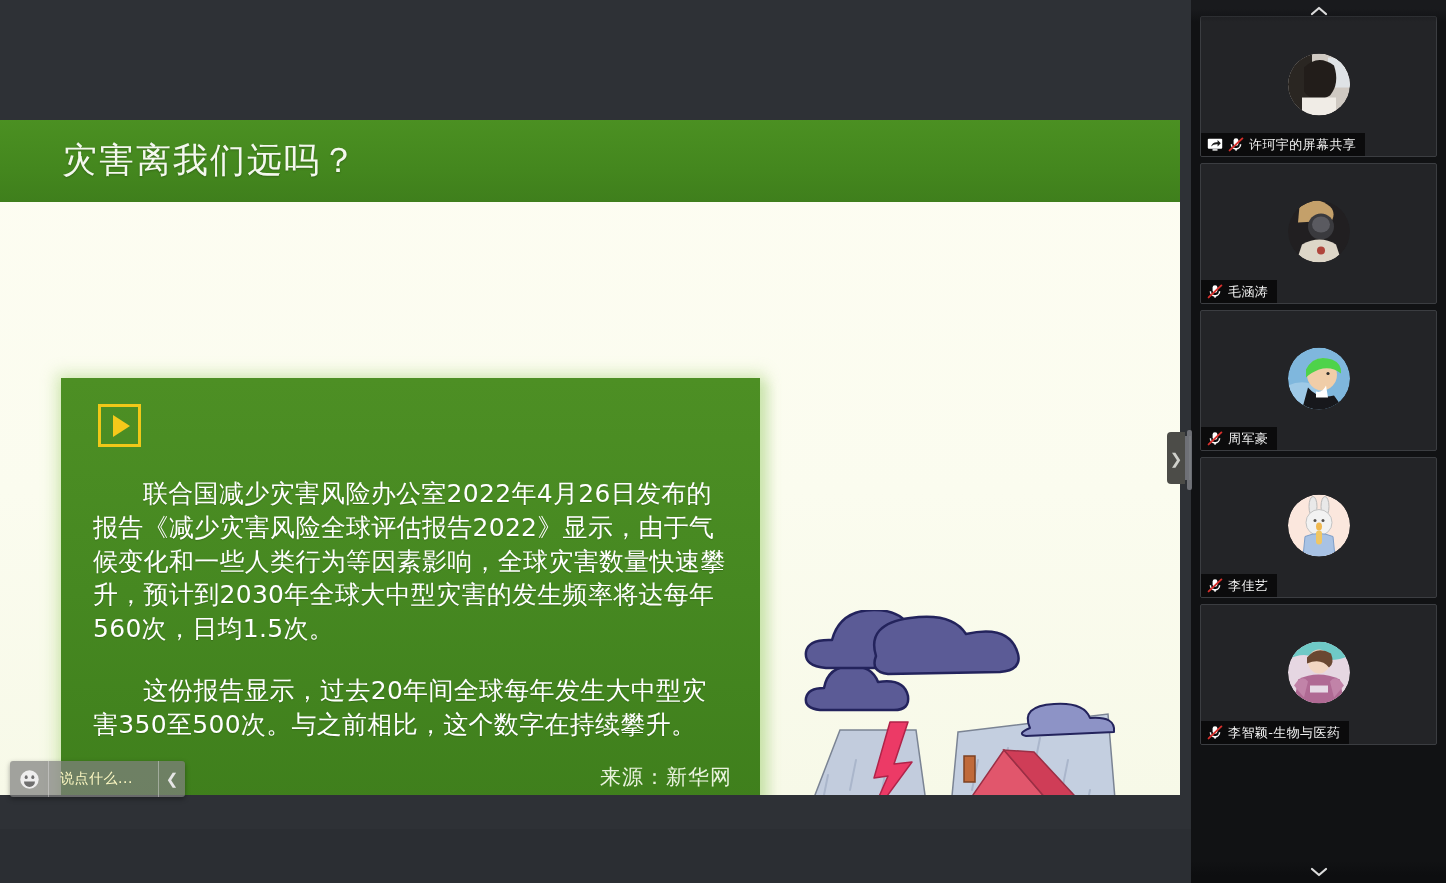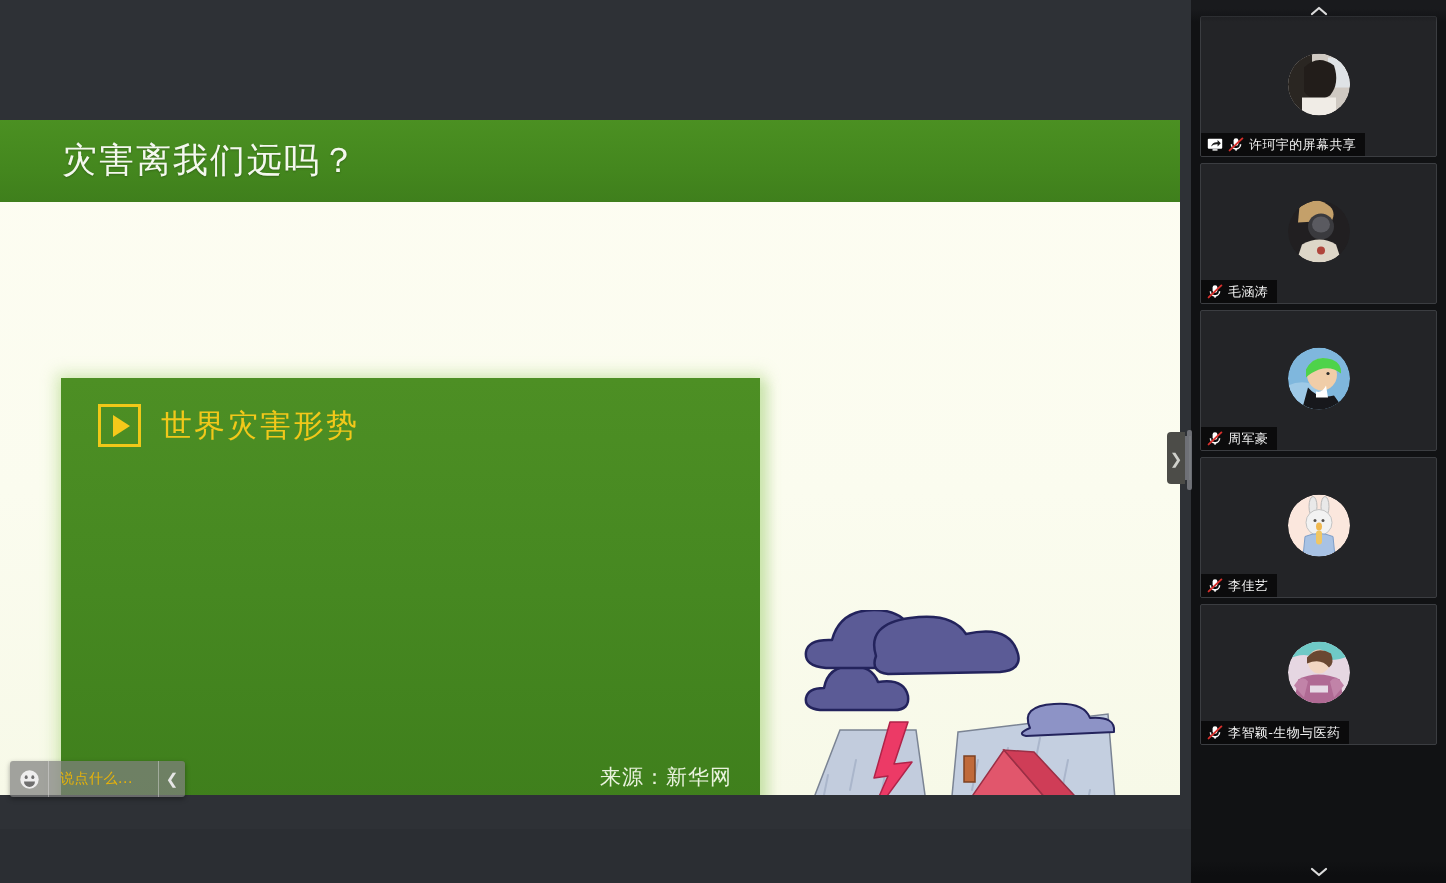--- a/index.html
+++ b/index.html
@@ -103,21 +103,21 @@
     background:rgba(128,128,128,.72);
     border-radius:3px;overflow:hidden;
     box-shadow:0 2px 5px rgba(0,0,0,.35);
   }
   .cb-emoji{
     width:38px;display:flex;align-items:center;justify-content:center;
     border-right:1px solid rgba(225,225,225,.45);
   }
   .cb-input{
     width:98px;display:flex;align-items:center;padding-left:11px;
-    color:#eab308;font-size:14px;letter-spacing:.5px;
+    color:#fef9c3;font-size:14px;letter-spacing:.5px;
     border-right:1px solid rgba(225,225,225,.45);
     font-family:"DejaVu Sans","Liberation Sans",sans-serif;
     text-align:right;
   }
   .cb-collapse{
     width:26px;display:flex;align-items:center;justify-content:center;
     color:#e6e6e6;font-size:15px;
   }
 
   
@@ -171,23 +171,26 @@
       <div class="slide-title">灾害离我们远吗？</div>
 
       <div class="panel-shadow"></div>
 
       <div class="panel">
 
         <div class="panel-head">
           <span class="play-box">
             <span class="play-tri"></span>
           </span>
-          <span class="panel-head-text">世界灾害形势</span>
-        </div>
-
+        </div>
+
+        <div class="panel-body">
+          <p>联合国减少灾害风险办公室2022年4月26日发布的报告《减少灾害风险全球评估报告2022》显示，由于气候变化和一些人类行为等因素影响，全球灾害数量快速攀升，预计到2030年全球大中型灾害的发生频率将达每年560次，日均1.5次。</p>
+          <p>这份报告显示，过去20年间全球每年发生大中型灾害350至500次。与之前相比，这个数字在持续攀升。</p>
+        </div>
 
         <div class="panel-source">来源：新华网</div>
       </div>
 
       <div class="illo">
         <svg width="368" height="280" viewBox="0 0 368 280">
 
           <polygon points="72,120 148,120 166,250 22,250" fill="#c2ccdd" stroke="#7b8494" stroke-width="1.5"></polygon>
           <polygon points="190,122 340,104 352,250 178,250" fill="#c4cfe0" stroke="#7b8494" stroke-width="1.5"></polygon>
 

